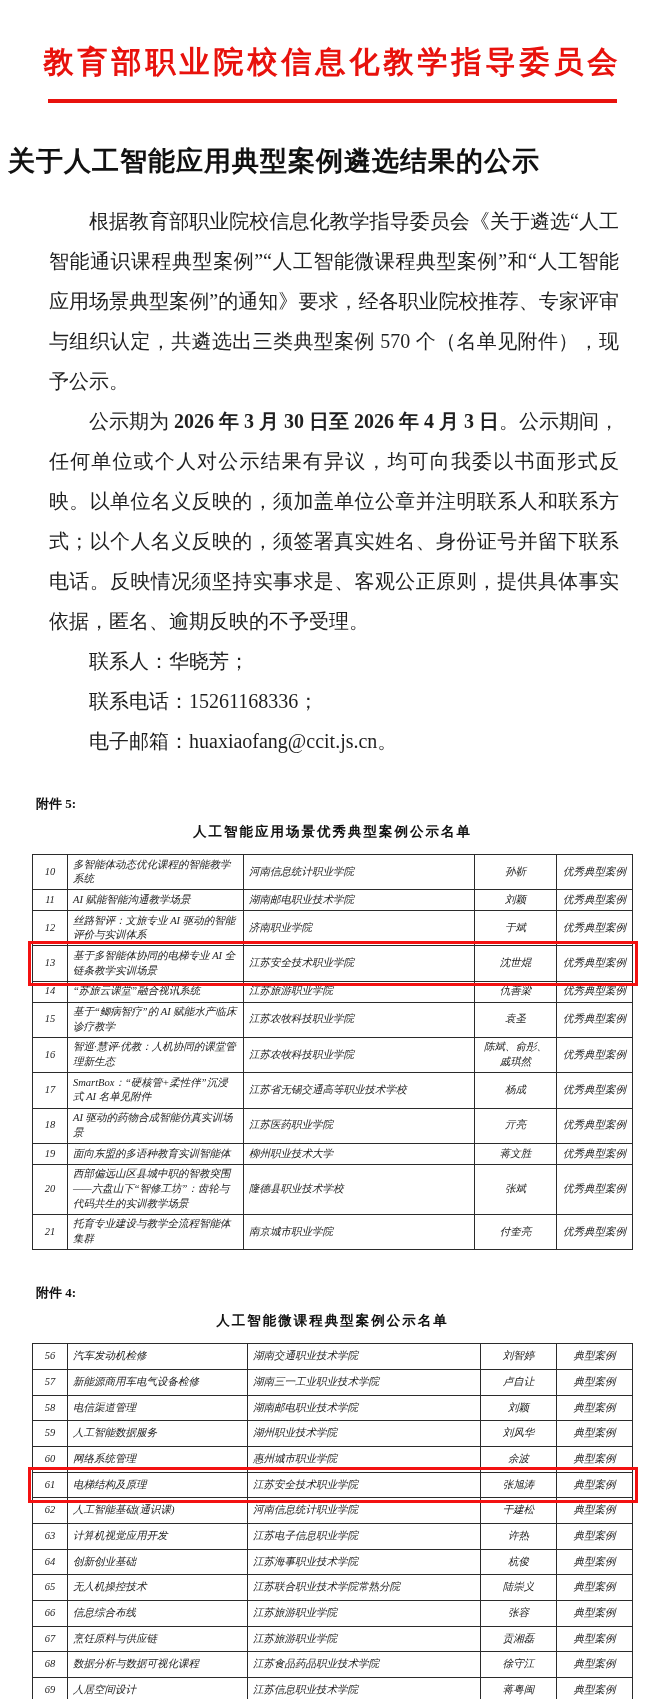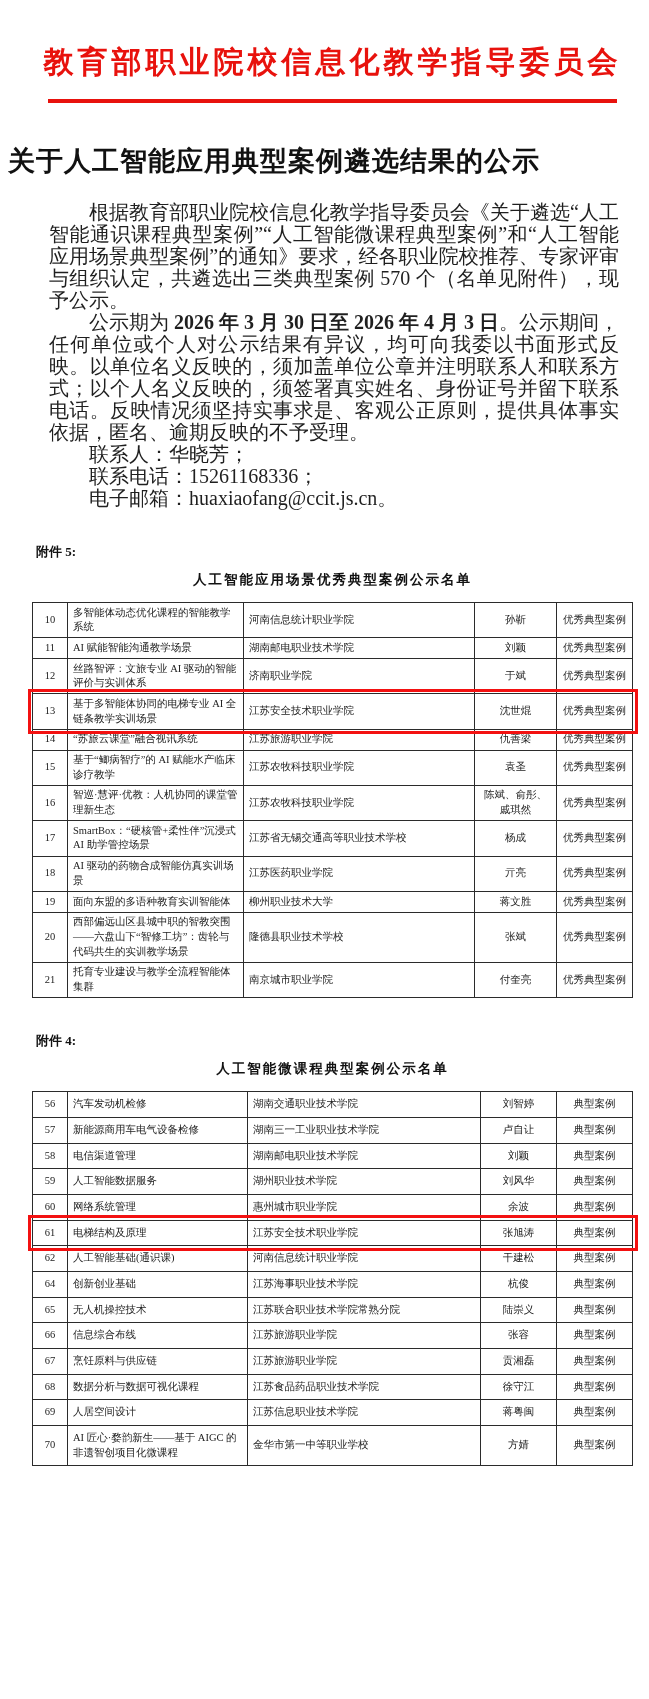--- a/index.html
+++ b/index.html
@@ -33,21 +33,21 @@
     margin-top: 40px;
     text-align: left;
     font-size: 27px;
     font-weight: bold;
     letter-spacing: 1px;
     color: #111;
   }
   .body-text {
     margin: 22px 38px 0 41px;
     font-size: 20px;
-    line-height: 22px;
+    line-height: 40px;
     text-align: justify;
   }
   .body-text p { margin: 0; text-indent: 2em; }
   .bold { font-weight: bold; }
   .attachment-label {
     margin: 34px 0 0 28px;
     font-size: 13px;
     font-weight: bold;
     color: #111;
   }
@@ -60,20 +60,21 @@
     color: #111;
   }
   table.case-table {
     border-collapse: collapse;
     table-layout: fixed;
     width: 600px;
     margin: 13px 0 0 24px;
     font-size: 10.5px;
     line-height: 1.4;
     color: #222;
+    font-style: italic;
   }
   table.case-table td {
     border: 1px solid #2b2b2b;
     padding: 2.5px 5px;
     vertical-align: middle;
     word-break: break-word;
   }
   table.t2 td { padding: 5px 5px; }
   .c-no, .c-person, .c-award { text-align: center; }
   .c-title, .c-school { text-align: left; }
@@ -156,21 +157,21 @@
         </tr>
         <tr>
           <td class="c-no">16</td>
           <td class="c-title">智巡·慧评·优教：人机协同的课堂管理新生态</td>
           <td class="c-school">江苏农牧科技职业学院</td>
           <td class="c-person">陈斌、俞彤、戚琪然</td>
           <td class="c-award">优秀典型案例</td>
         </tr>
         <tr>
           <td class="c-no">17</td>
-          <td class="c-title">SmartBox：“硬核管+柔性伴”沉浸式 AI 助学管控场景</td>
+          <td class="c-title">SmartBox：“硬核管+柔性伴”沉浸式 AI 名单见附件</td>
           <td class="c-school">江苏省无锡交通高等职业技术学校</td>
           <td class="c-person">杨成</td>
           <td class="c-award">优秀典型案例</td>
         </tr>
         <tr>
           <td class="c-no">18</td>
           <td class="c-title">AI 驱动的药物合成智能仿真实训场景</td>
           <td class="c-school">江苏医药职业学院</td>
           <td class="c-person">亓亮</td>
           <td class="c-award">优秀典型案例</td>
@@ -253,20 +254,27 @@
           <td class="c-award">典型案例</td>
         </tr>
         <tr>
           <td class="c-no">62</td>
           <td class="c-title">人工智能基础(通识课)</td>
           <td class="c-school">河南信息统计职业学院</td>
           <td class="c-person">干建松</td>
           <td class="c-award">典型案例</td>
         </tr>
         <tr>
+          <td class="c-no">63</td>
+          <td class="c-title">计算机视觉应用开发</td>
+          <td class="c-school">江苏电子信息职业学院</td>
+          <td class="c-person">许热</td>
+          <td class="c-award">典型案例</td>
+        </tr>
+        <tr>
           <td class="c-no">64</td>
           <td class="c-title">创新创业基础</td>
           <td class="c-school">江苏海事职业技术学院</td>
           <td class="c-person">杭俊</td>
           <td class="c-award">典型案例</td>
         </tr>
         <tr>
           <td class="c-no">65</td>
           <td class="c-title">无人机操控技术</td>
           <td class="c-school">江苏联合职业技术学院常熟分院</td>

